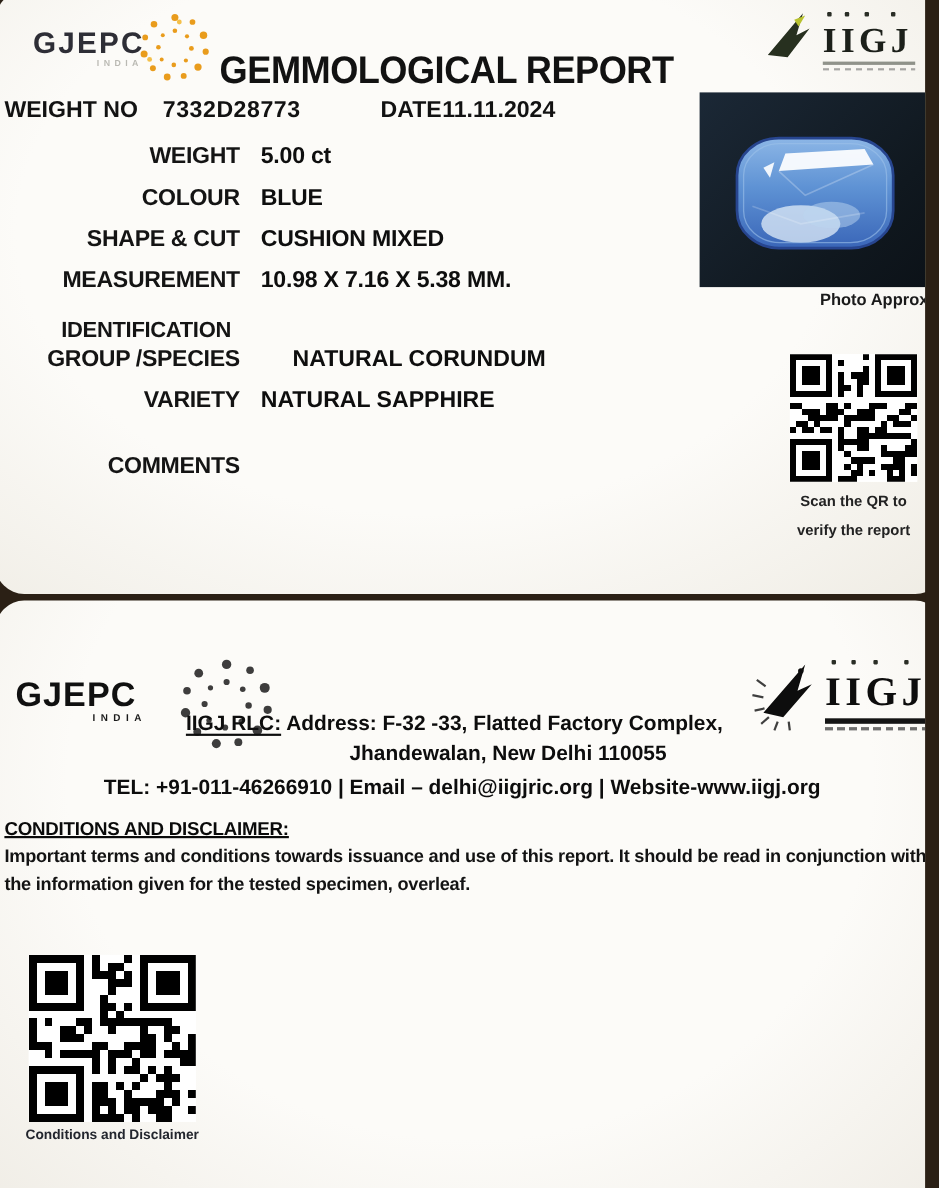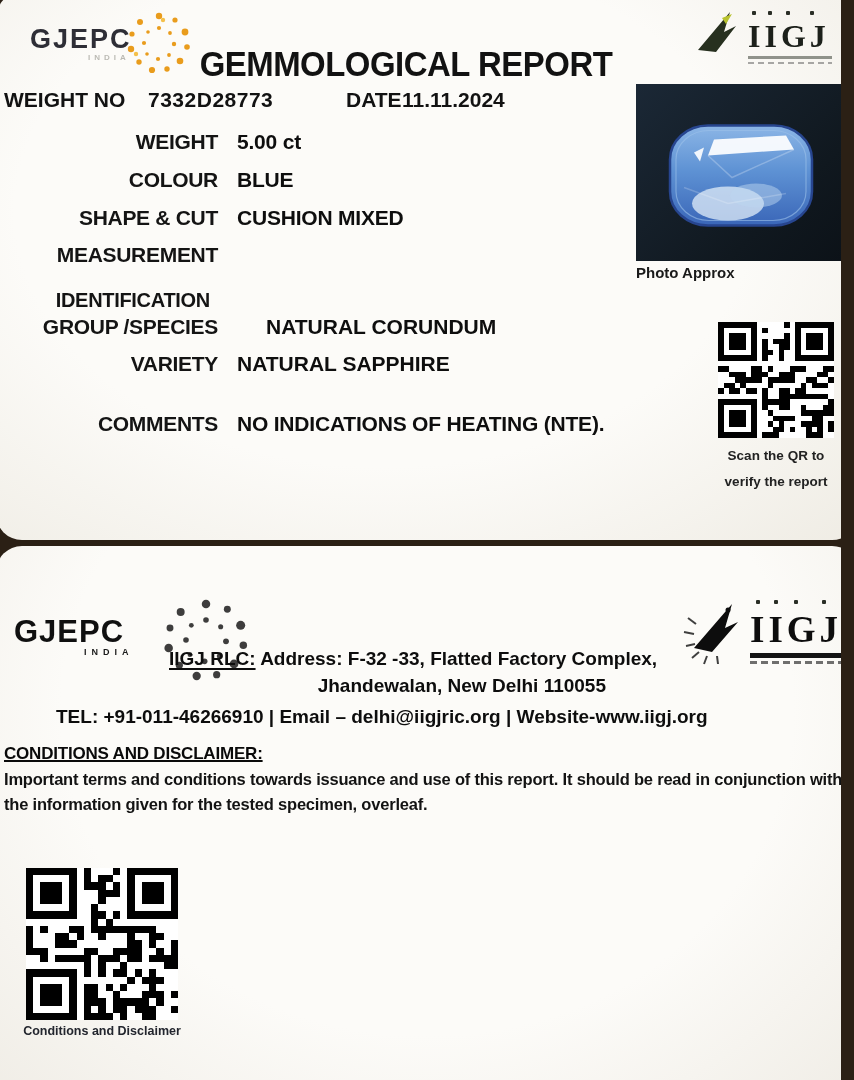--- a/index.html
+++ b/index.html
@@ -30,21 +30,21 @@
   .repline{font-size:21px;font-weight:bold;white-space:nowrap;color:#121212;}
   .field-row{display:flex;align-items:baseline;}
   .field-label{width:222px;text-align:right;font-size:21px;font-weight:bold;color:#141414;letter-spacing:-0.3px;white-space:nowrap;}
   .field-value{margin-left:19px;font-size:21px;font-weight:bold;color:#0e0e0e;letter-spacing:-0.2px;white-space:nowrap;}
   .id-heading{font-size:20px;font-weight:bold;color:#141414;letter-spacing:-0.3px;}
   .photo-frame{
     left:640px;top:92px;width:208px;height:177px;
     background:linear-gradient(135deg,#1b2836 0%,#10181f 70%,#0c1218 100%);
     border-right:3px solid #5a7f5a;box-sizing:border-box;
   }
-  .photo-caption{left:640px;top:272px;width:208px;text-align:left;font-size:15px;font-weight:bold;color:#1a1a1a;}
+  .photo-caption{left:640px;top:272px;width:208px;text-align:right;font-size:15px;font-weight:bold;color:#1a1a1a;}
   .qr-caption{width:170px;text-align:center;font-size:13.5px;color:#222;font-weight:bold;}
   
   .gjepc2-text{font-size:31px;font-weight:bold;letter-spacing:1px;color:#101010;}
   .gjepc2-sub{font-size:9px;letter-spacing:5px;color:#1a1a1a;font-weight:bold;}
   .addr-line{font-size:19px;font-weight:bold;color:#0d0d0d;white-space:nowrap;}
   .addr-heading{text-decoration:underline;text-decoration-thickness:2px;text-underline-offset:3px;}
   .iigj-serif{font-family:"Liberation Serif", serif;font-weight:bold;letter-spacing:4px;color:#1c201a;}
   .iigj-dots{position:absolute;display:block;width:70px;height:4px;}
   .iigj-dots i{position:absolute;width:4px;height:4px;background:#2a2e26;border-radius:1px;}
   .disc-heading{font-size:17px;font-weight:bold;text-decoration:underline;text-decoration-thickness:2px;letter-spacing:-0.2px;color:#0a0a0a;}
@@ -122,35 +122,35 @@
     <div class="abs field-row" style="left:0;top:176px;">
       <div class="field-label">COLOUR</div>
       <div class="field-value">BLUE</div>
     </div>
     <div class="abs field-row" style="left:0;top:214px;">
       <div class="field-label">SHAPE &amp; CUT</div>
       <div class="field-value">CUSHION MIXED</div>
     </div>
     <div class="abs field-row" style="left:0;top:251px;">
       <div class="field-label">MEASUREMENT</div>
+      <div class="field-value">10.98 X 7.16 X 5.38 MM.</div>
     </div>
 
     <div class="abs id-heading" style="left:0;top:297px;width:214px;text-align:right;">IDENTIFICATION</div>
     <div class="abs field-row" style="left:0;top:323px;">
       <div class="field-label">GROUP /SPECIES</div>
       <div class="field-value" style="letter-spacing:0;margin-left:48px;">NATURAL CORUNDUM</div>
     </div>
     <div class="abs field-row" style="left:0;top:360px;">
       <div class="field-label">VARIETY</div>
       <div class="field-value" style="letter-spacing:0;">NATURAL SAPPHIRE</div>
     </div>
 
     <div class="abs field-row" style="left:0;top:420px;">
       <div class="field-label">COMMENTS</div>
-      <div class="field-value">NO INDICATIONS OF HEATING (NTE).</div>
     </div>
 
     <div class="abs photo-frame">
       <svg width="208" height="177" viewBox="0 0 208 150">
         <defs>
           <linearGradient id="gemG" x1="0" y1="0" x2="0" y2="1">
             <stop offset="0" stop-color="#8cb6e6"></stop>
             <stop offset="0.45" stop-color="#5e92d4"></stop>
             <stop offset="1" stop-color="#3a66b8"></stop>
           </linearGradient>
@@ -337,21 +337,21 @@
       <div style="width:92px;height:5px;background:#141414;margin-top:2px;"></div>
       <div style="width:92px;height:3px;margin-top:3px;background:repeating-linear-gradient(90deg,#333 0 7px,transparent 7px 11px);opacity:.7;"></div>
     </div>
 
     <div class="abs addr-line" style="left:173px;top:102px;">
       <span class="addr-heading">IIGJ RLC:</span>
       <span> </span>
       <span>Address: F-32 -33, Flatted Factory Complex,</span>
     </div>
     <div class="abs addr-line" style="left:190px;top:129px;width:420px;text-align:right;">Jhandewalan, New Delhi 110055</div>
-    <div class="abs addr-line" style="left:60px;top:160px;width:690px;text-align:left;">TEL: +91-011-46266910 | Email – delhi@iigjric.org | Website-www.iigj.org</div>
+    <div class="abs addr-line" style="left:60px;top:160px;width:690px;text-align:right;">TEL: +91-011-46266910 | Email – delhi@iigjric.org | Website-www.iigj.org</div>
 
     <div class="abs disc-heading" style="left:8px;top:198px;">CONDITIONS AND DISCLAIMER:</div>
     <div class="abs disc-text" style="left:8px;top:221px;width:842px;">Important terms and conditions towards issuance and use of this report. It should be read in conjunction with the information given for the tested specimen, overleaf.</div>
 
     <svg class="abs qr" id="qr2" style="left:30px;top:322px;" width="152" height="152" viewBox="0 0 21 21" shape-rendering="crispEdges">
         <rect x="0" y="0" width="21" height="21" fill="#fff"></rect>
         <rect x="0" y="0" width="7" height="7" fill="#000"></rect>
         <rect x="1" y="1" width="5" height="5" fill="#fff"></rect>
         <rect x="2" y="2" width="3" height="3" fill="#000"></rect>
         <rect x="14" y="0" width="7" height="7" fill="#000"></rect>

